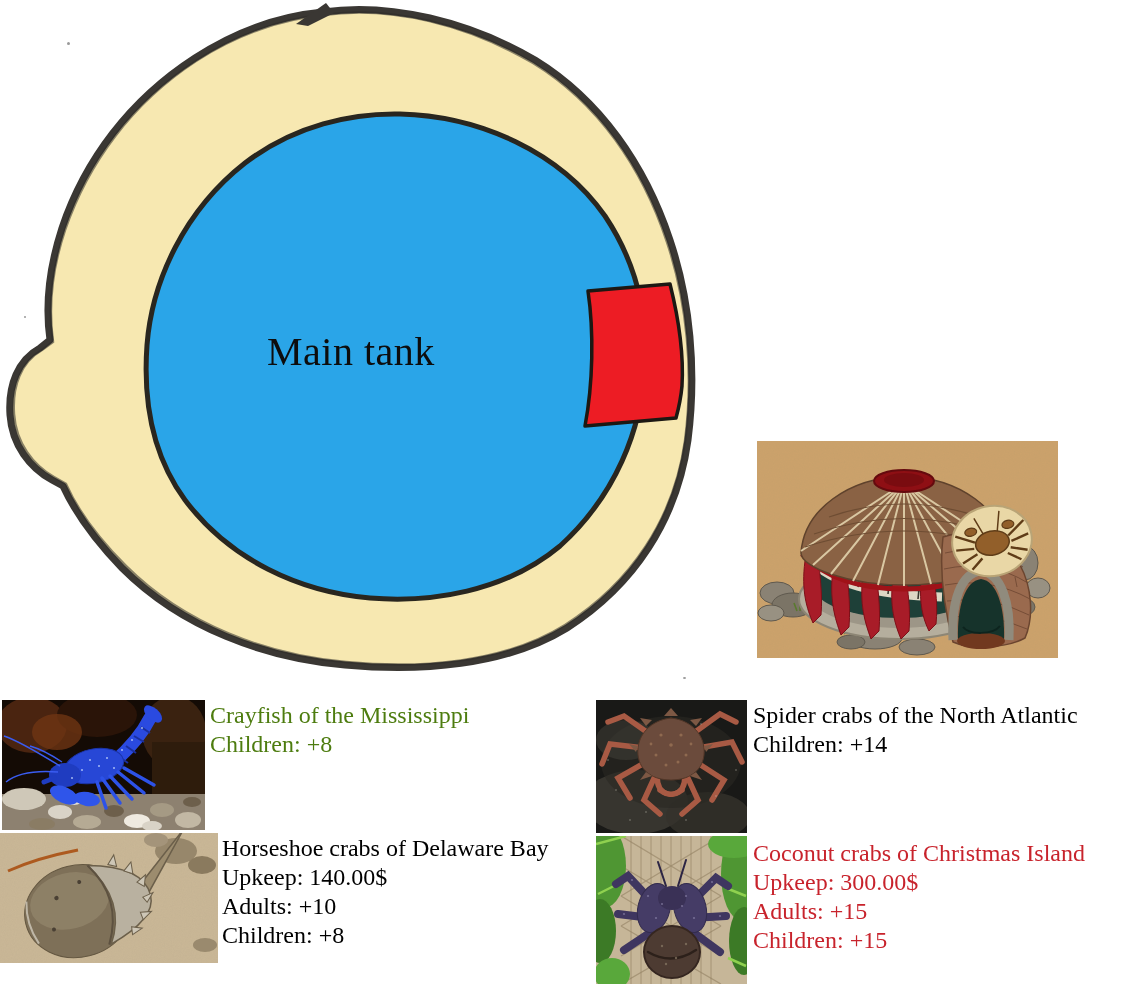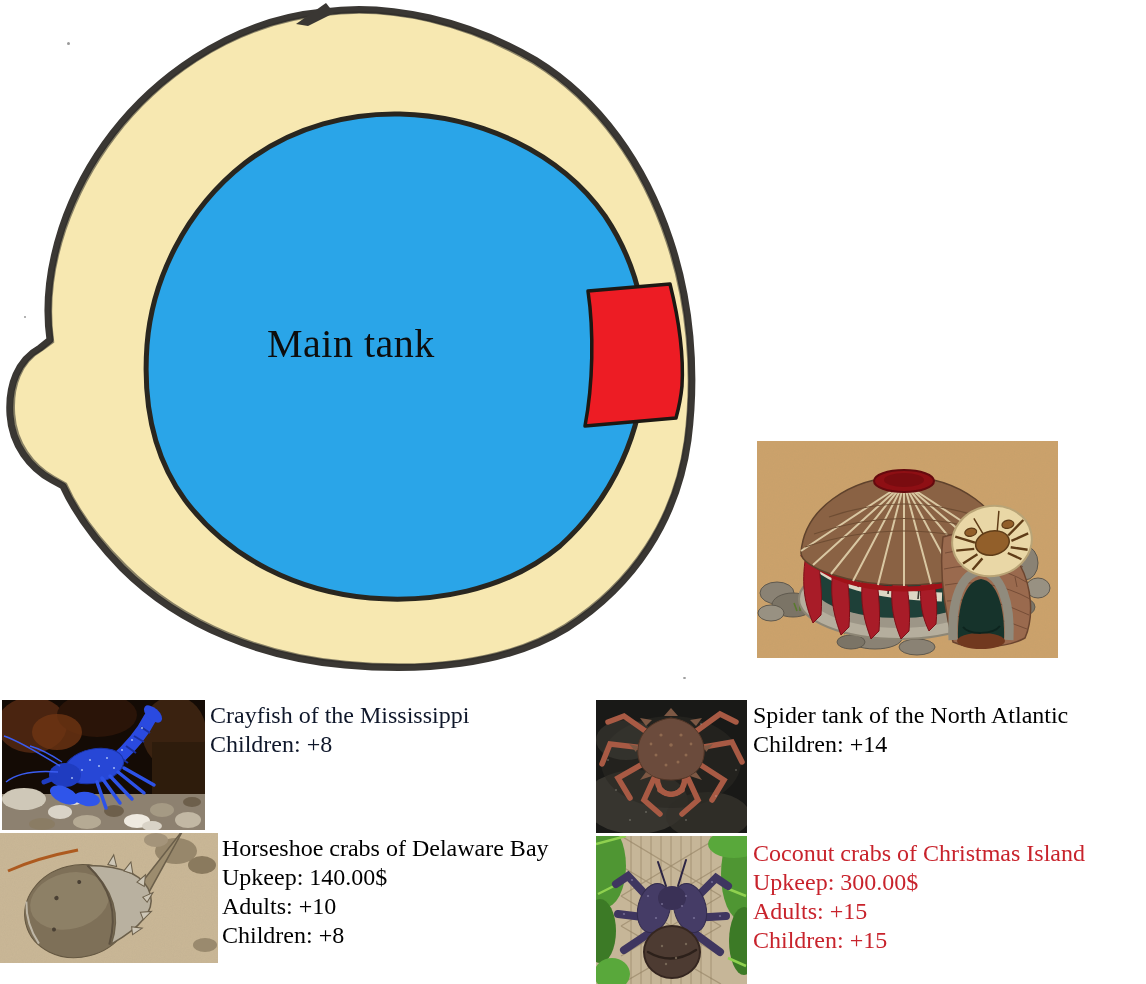--- a/index.html
+++ b/index.html
@@ -1,19 +1,19 @@
 <!DOCTYPE html>
 <html><head>
 <meta charset="utf-8">
 <style>
   html,body{margin:0;padding:0;background:#ffffff;}
   body{width:1146px;height:984px;position:relative;overflow:hidden;
        font-family:"Liberation Serif","DejaVu Serif",serif;}
   .abs{position:absolute;}
-  #tank-label{position:absolute;left:267px;top:320px;font-size:40px;color:#0d0d0d;
+  #tank-label{position:absolute;left:267px;top:328px;font-size:40px;color:#0d0d0d;
               letter-spacing:0.5px;white-space:nowrap;}
   .card{position:absolute;}
   .photo{position:absolute;left:0;top:0;display:block;}
   .card-text{position:absolute;top:0;font-size:24px;line-height:29px;color:#000;
              white-space:nowrap;}
   .speck{position:absolute;border-radius:50%;background:#9a9a9a;}
 </style>
 </head>
 <body>
 
@@ -222,21 +222,21 @@
           <circle cx="105" cy="58" r="1"></circle>
         <circle cx="120" cy="50" r="1"></circle>
           <circle cx="130" cy="40" r="1"></circle>
           <circle cx="80" cy="70" r="1"></circle>
         <circle cx="70" cy="78" r="1"></circle>
           <circle cx="112" cy="68" r="1"></circle>
           <circle cx="140" cy="28" r="1"></circle>
       </g>
     </g>
   </svg>
-  <div class="card-text" style="left: 208px; top: 1px; color: #0f172a;">
+  <div class="card-text" style="left: 208px; top: 1px; color: #4d7c0f;">
     <div>Crayfish of the Mississippi</div>
     <div>Children: +8</div>
   </div>
 </div>
 
 <div class="card" style="left:0px;top:833px;width:590px;height:130px;">
   <svg class="photo" width="218" height="130" viewBox="0 0 218 130">
     <defs>
       <filter id="sandNoise2" x="0" y="0" width="100%" height="100%">
         <feTurbulence type="fractalNoise" baseFrequency="0.9" numOctaves="2" stitchTiles="stitch"></feTurbulence>
@@ -325,21 +325,21 @@
         <circle cx="50" cy="112" r="1"></circle>
         <circle cx="90" cy="120" r="1"></circle>
       <circle cx="120" cy="96" r="1"></circle>
         <circle cx="140" cy="70" r="1"></circle>
         <circle cx="12" cy="60" r="1"></circle>
       <circle cx="105" cy="24" r="1"></circle>
         <circle cx="34" cy="120" r="1"></circle>
     </g>
   </svg>
   <div class="card-text" style="left: 157px; top: 1px; color: rgb(0, 0, 0);">
-    <div>Spider tank of the North Atlantic</div>
+    <div>Spider crabs of the North Atlantic</div>
     <div>Children: +14</div>
   </div>
 </div>
 
 <div class="card" style="left:596px;top:836px;width:486px;height:148px;">
   <svg class="photo" width="151" height="148" viewBox="0 0 151 148">
     <rect width="151" height="148" fill="#c6b698"></rect>
     <g opacity="0.85">
       <g stroke="#a08e6e" stroke-width="1">
         <path d="M35,0 V148 M45,0 V148 M55,0 V148 M65,0 V148 M75,0 V148 M85,0 V148 M95,0 V148 M105,0 V148 M115,0 V148"></path>

